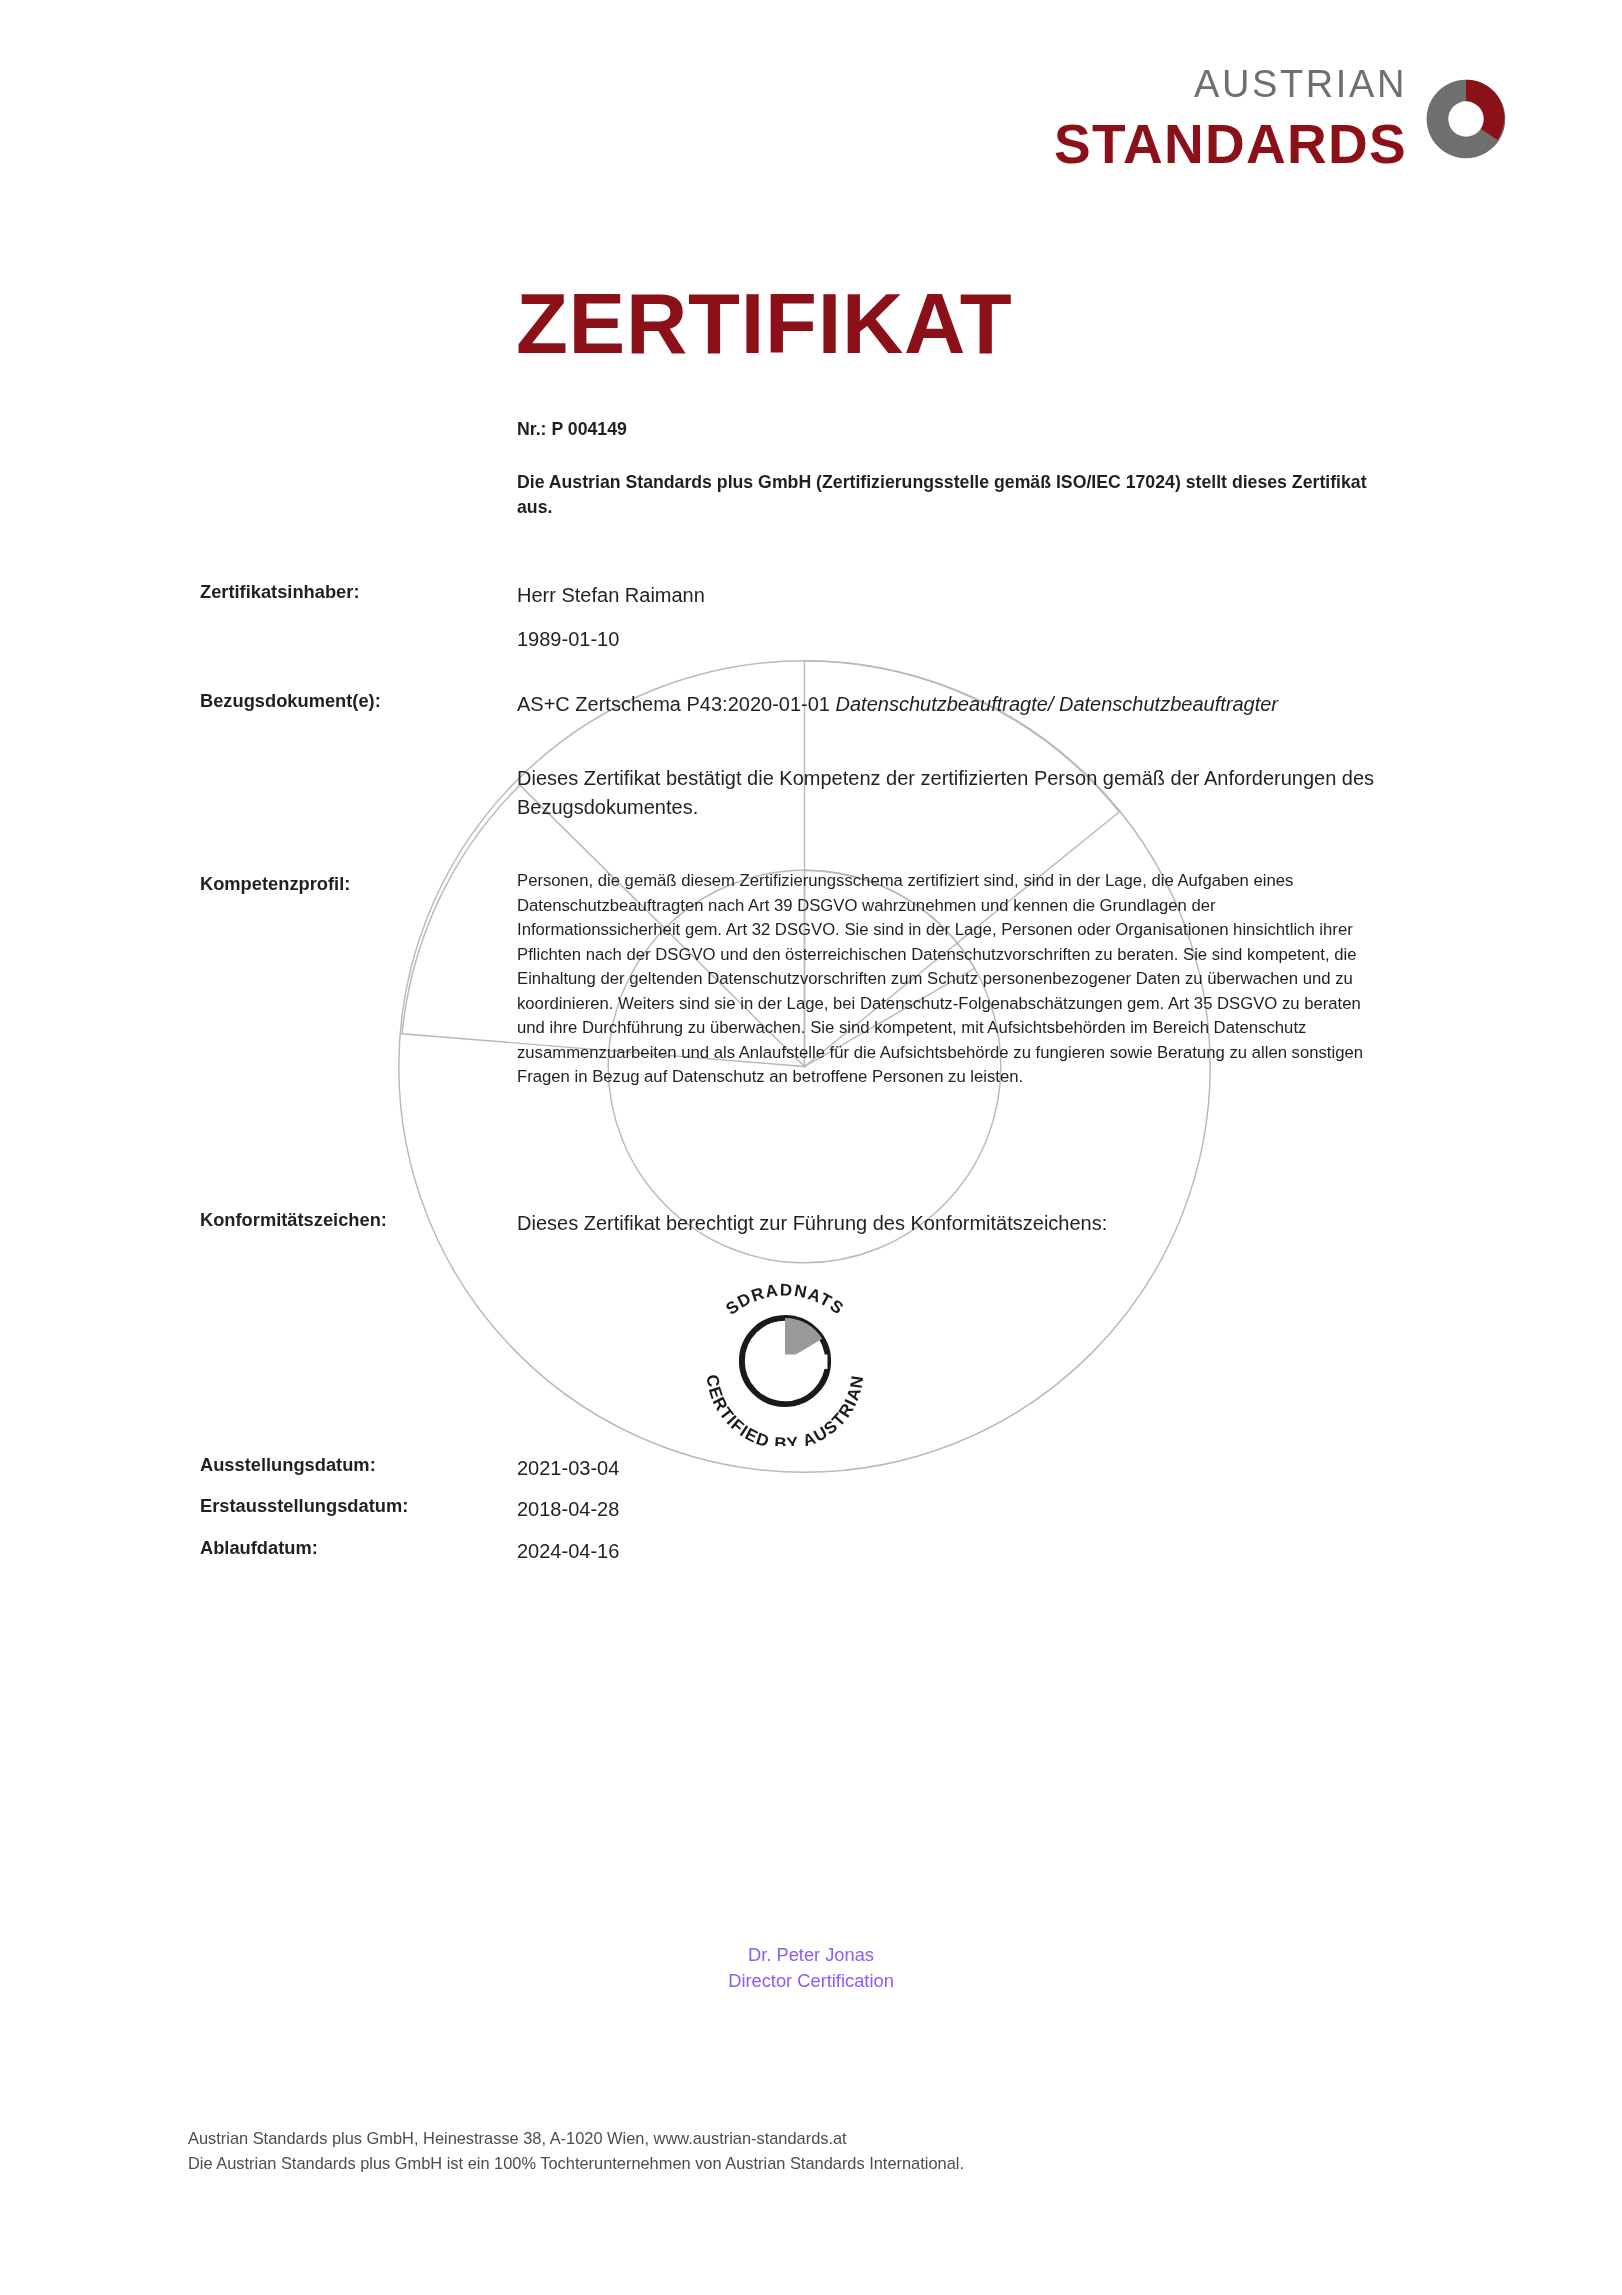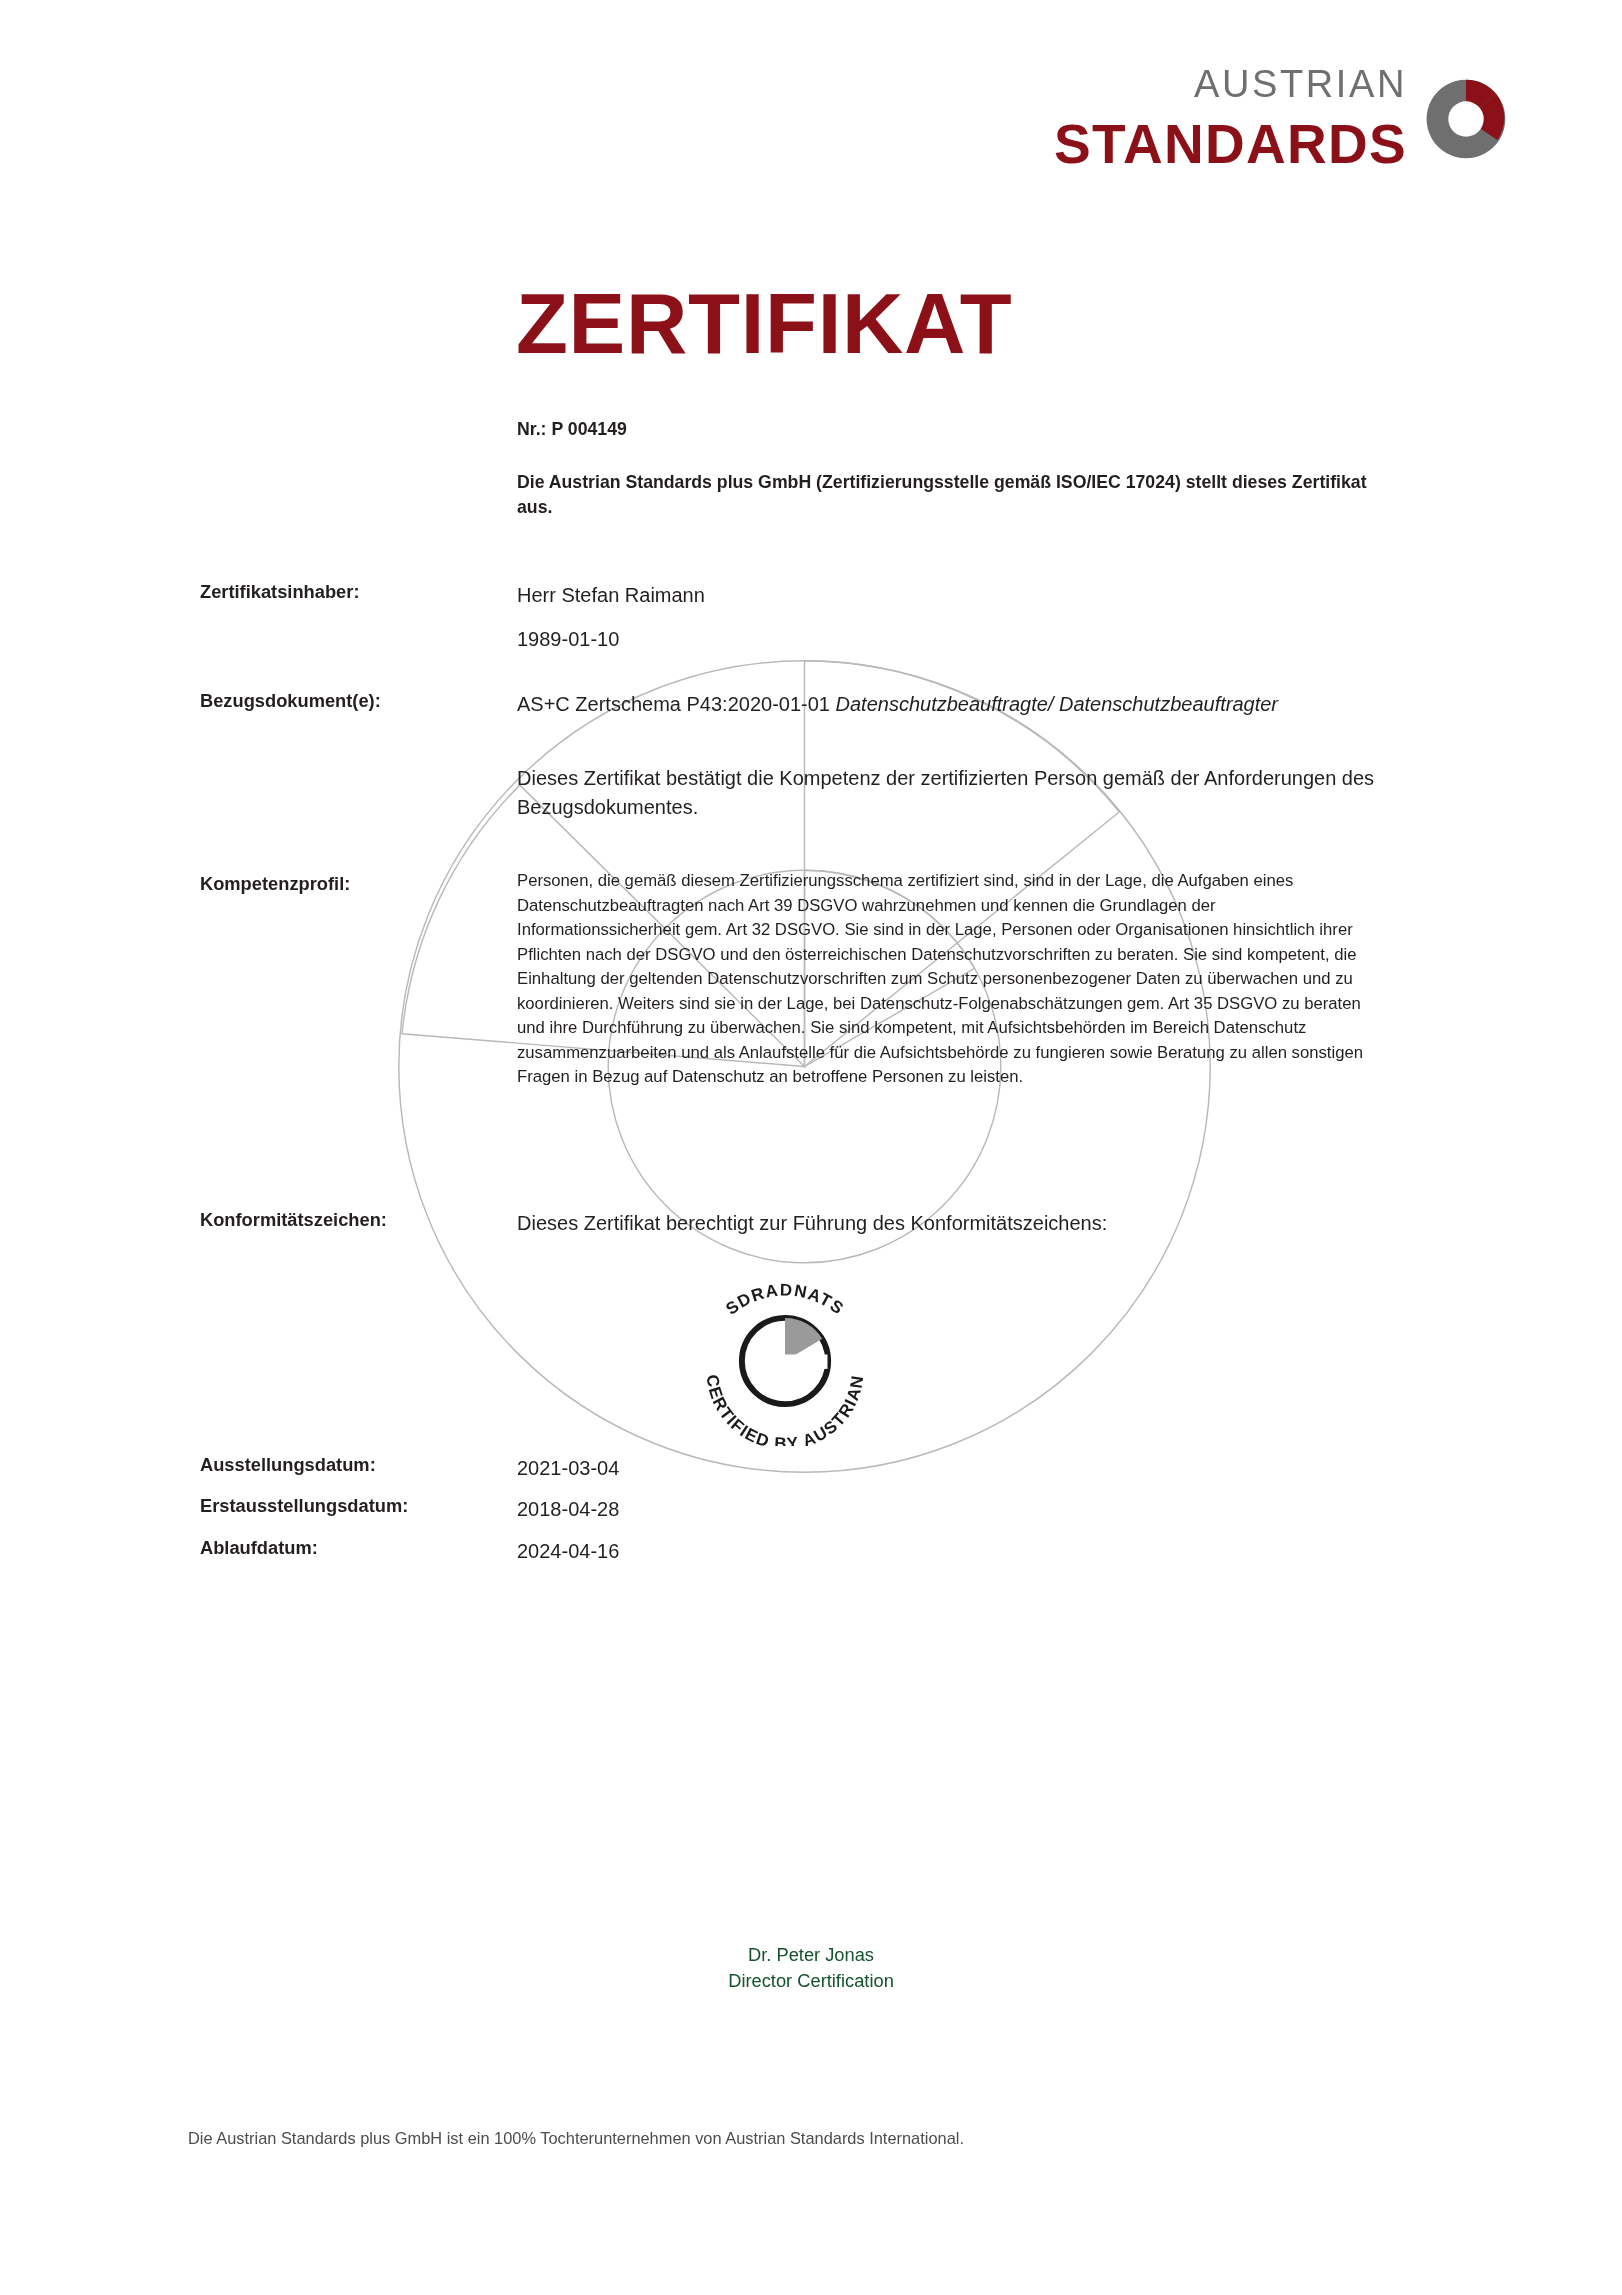--- a/index.html
+++ b/index.html
@@ -153,21 +153,21 @@
 
   
   .signature {
     position: absolute;
     top: 1942px;
     left: 0;
     width: 1622px;
     text-align: center;
     font-size: 18.3px;
     line-height: 1.42;
-    color: #14532d;
+    color: #8b5cf6;
   }
 
   
   .footer {
     position: absolute;
     left: 188px;
     top: 2126px;
     font-size: 16.4px;
     color: #4d4d4d;
     line-height: 1.5;
@@ -253,15 +253,16 @@
     </g>
   </svg>
 </div>
 
 <div class="signature">
   <div>Dr. Peter Jonas</div>
   <div>Director Certification</div>
 </div>
 
 <div class="footer">
+  <div>Austrian Standards plus GmbH, Heinestrasse 38, A-1020 Wien, www.austrian-standards.at</div>
   <div>Die Austrian Standards plus GmbH ist ein 100% Tochterunternehmen von Austrian Standards International.</div>
 </div>
 
 
 </body></html>

